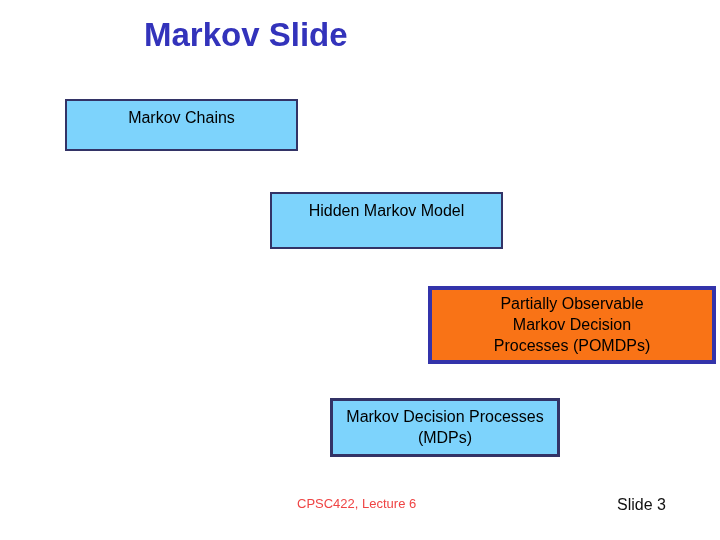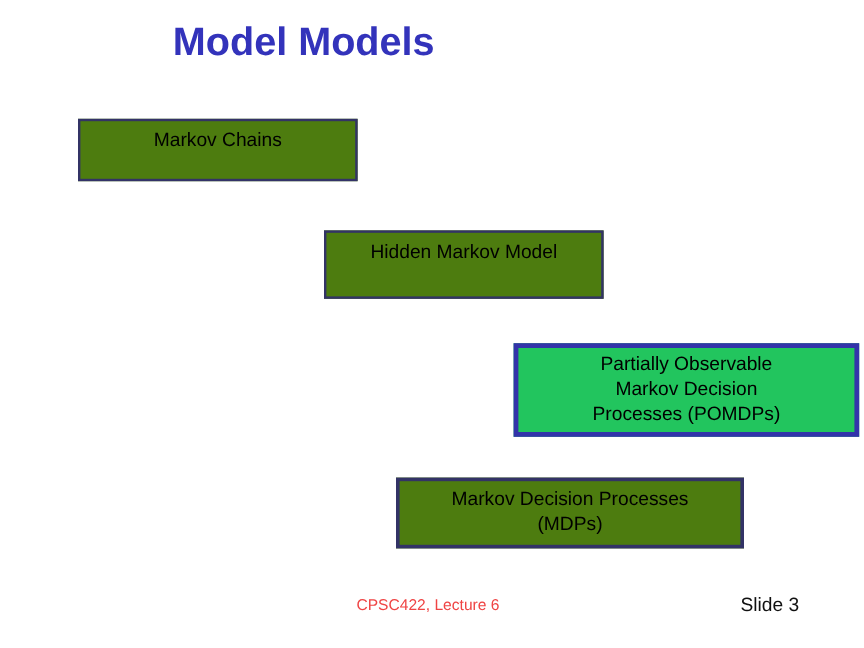--- a/index.html
+++ b/index.html
@@ -23,21 +23,21 @@
     margin: 0;
     font-size: 33px;
     font-weight: bold;
     color: #3333bb;
     letter-spacing: 0px;
     white-space: nowrap;
   }
   .mbox {
     position: absolute;
     box-sizing: border-box;
-    background: #4d7c0f;
+    background: #7dd3fc;
     border: 2px solid #333366;
     font-size: 16px;
     line-height: 21px;
     text-align: center;
     white-space: pre-line;
     color: #000000;
   }
   .box-markov-chains {
     left: 65px;
     top: 99px;
@@ -50,28 +50,28 @@
     top: 192px;
     width: 233px;
     height: 57px;
     padding-top: 6px;
   }
   .box-pomdp {
     left: 428px;
     top: 286px;
     width: 288px;
     height: 78px;
-    background: #22c55e;
+    background: #f97316;
     border: 4px solid #3333aa;
     padding-top: 3px;
   }
   .box-mdp {
     left: 330px;
     top: 398px;
-    width: 290px;
+    width: 230px;
     height: 59px;
     border-width: 3px;
     padding-top: 5px;
   }
   .footer-course {
     position: absolute;
     left: 297px;
     top: 496px;
     font-size: 13px;
     color: #ef4444;
@@ -84,21 +84,21 @@
     font-size: 16px;
     color: #111111;
     white-space: nowrap;
   }
 </style>
 </head>
 <body>
 
 <div id="slide">
 
-  <h1 class="slide-title">Model Models</h1>
+  <h1 class="slide-title">Markov Slide</h1>
 
   <div class="mbox box-markov-chains">Markov Chains</div>
 
   <div class="mbox box-hidden-markov-model">Hidden Markov Model</div>
 
   <div class="mbox box-pomdp">Partially Observable
 Markov Decision
 Processes (POMDPs)</div>
 
   <div class="mbox box-mdp">Markov Decision Processes

